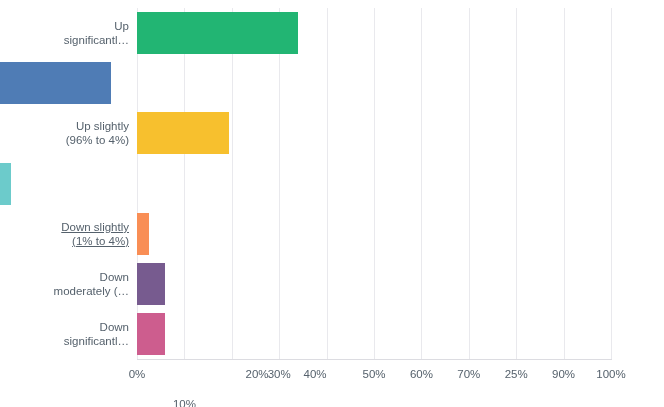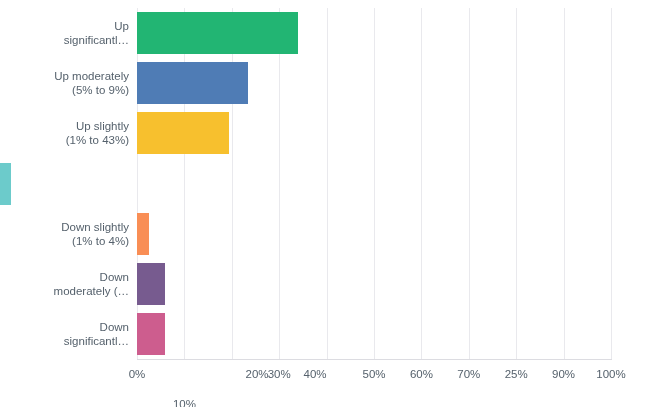--- a/index.html
+++ b/index.html
@@ -136,40 +136,38 @@
 
   <div id="rows">
       <div class="row">
         <div class="row-label" style="color: rgb(85, 97, 108);">Up
 significantl…</div>
         <div class="bar-track">
           <div class="bar" title="34%" style="width: 161.16px; background: rgb(34, 181, 115);"></div>
         </div>
       </div>
       <div class="row">
-        <div class="row-label" style="color: rgb(85, 97, 108);">Up moderately
-(5% to 9%)</div>
         <div class="bar-track">
           <div class="bar" title="23.5%" style="width: 111.39px; background: rgb(79, 124, 181);"></div>
         </div>
       </div>
       <div class="row">
         <div class="row-label" style="color: rgb(85, 97, 108);">Up slightly
-(1% to 43%)</div>
+(96% to 4%)</div>
         <div class="bar-track">
           <div class="bar" title="19.5%" style="width: 92.43px; background: rgb(247, 192, 46);"></div>
         </div>
       </div>
       <div class="row">
         <div class="bar-track">
           <div class="bar" title="2.3%" style="width: 10.902px; background: rgb(108, 203, 203);"></div>
         </div>
       </div>
       <div class="row">
-        <div class="row-label" style="color: rgb(85, 97, 108);">Down slightly
+        <div class="row-label" style="color: rgb(85, 97, 108); text-decoration: underline;">Down slightly
 (1% to 4%)</div>
         <div class="bar-track">
           <div class="bar" title="2.5%" style="width: 11.85px; background: rgb(249, 142, 85);"></div>
         </div>
       </div>
       <div class="row">
         <div class="row-label" style="color: rgb(85, 97, 108);">Down
 moderately (…</div>
         <div class="bar-track">
           <div class="bar" title="6%" style="width: 28.44px; background: rgb(119, 91, 143);"></div>

